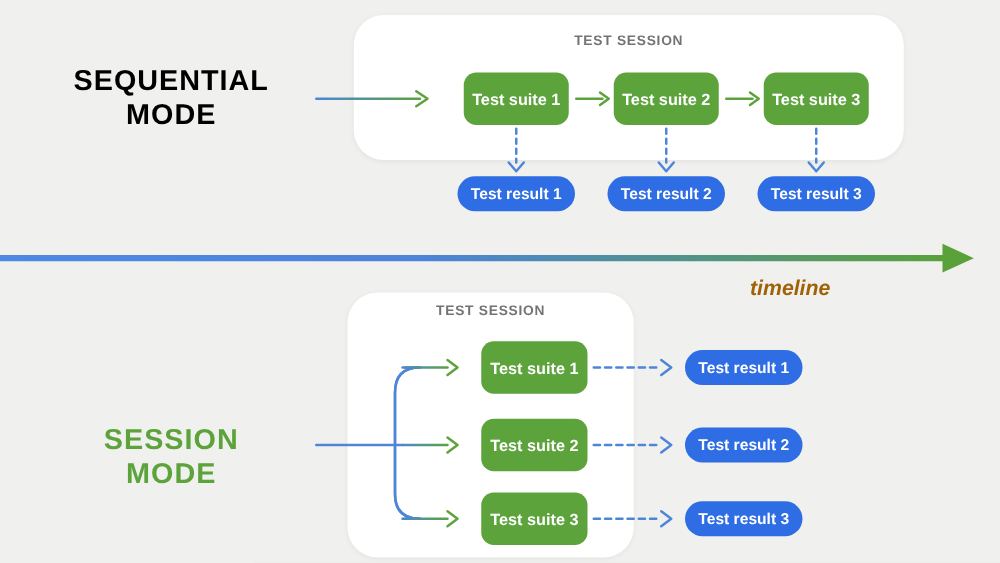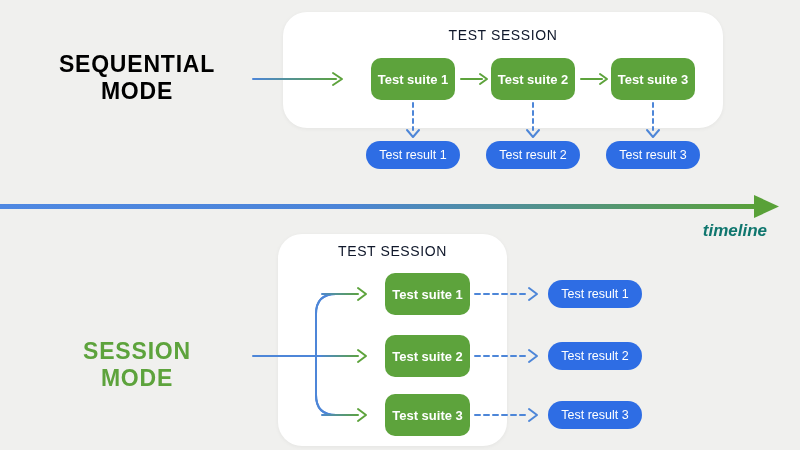--- a/index.html
+++ b/index.html
@@ -13,57 +13,57 @@
   }
   .connectors{position:absolute;left:0;top:0;width:800px;height:450px;}
   .panel{
     position:absolute;background:#ffffff;border-radius:24px;
     box-shadow:0 1px 4px rgba(0,0,0,0.05);
   }
   .panel.seq{left:283px;top:12px;width:440px;height:116px;}
   .panel.par{left:278px;top:234px;width:229px;height:212px;}
   .session-title{
     position:absolute;text-align:center;
-    font-size:14px;font-weight:400;letter-spacing:0.6px;color:#0f172a;
+    font-size:11px;font-weight:700;letter-spacing:0.6px;color:#737373;
   }
   .session-title.seq{left:283px;top:27px;width:440px;}
   .session-title.par{left:278px;top:243px;width:229px;}
   .mode-label{
     position:absolute;left:27px;width:220px;text-align:center;
     font-size:23px;font-weight:800;letter-spacing:0.8px;line-height:27px;
   }
   .mode-label.seq{top:51px;color:#000000;}
   .mode-label.par{top:338px;color:#5da33c;}
   .suite{
     position:absolute;width:84px;height:42px;border-radius:10px;
     background:#5da33c;color:#ffffff;font-size:13px;font-weight:600;
     display:flex;align-items:center;justify-content:center;text-align:center;
   }
   .result{
     position:absolute;width:94px;height:28px;border-radius:14px;
-    background:#2e6de4;color:#ffffff;font-size:12.5px;font-weight:400;
+    background:#2e6de4;color:#ffffff;font-size:12.5px;font-weight:700;
     display:flex;align-items:center;justify-content:center;
   }
   
   .suite.s1{left:371px;top:58px;}
   .suite.s2{left:491px;top:58px;}
   .suite.s3{left:611px;top:58px;}
   .result.r1{left:366px;top:141px;}
   .result.r2{left:486px;top:141px;}
   .result.r3{left:606px;top:141px;}
   
   .suite.p1{left:385px;top:273px;width:85px;}
   .suite.p2{left:385px;top:335px;width:85px;}
   .suite.p3{left:385px;top:394px;width:85px;}
   .result.q1{left:548px;top:280px;}
   .result.q2{left:548px;top:342px;}
   .result.q3{left:548px;top:401px;}
   .timeline-label{
-    position:absolute;left:600px;top:221px;width:167px;text-align:right;
-    font-size:17px;font-style:italic;font-weight:600;color:#0f766e;
+    position:absolute;left:600px;top:221px;width:167px;
+    font-size:17px;font-style:italic;font-weight:600;color:#a16207;
   }
 </style>
 </head>
 <body>
 
 <div class="canvas">
 
   <div class="panel seq"></div>
   <div class="panel par"></div>
 

